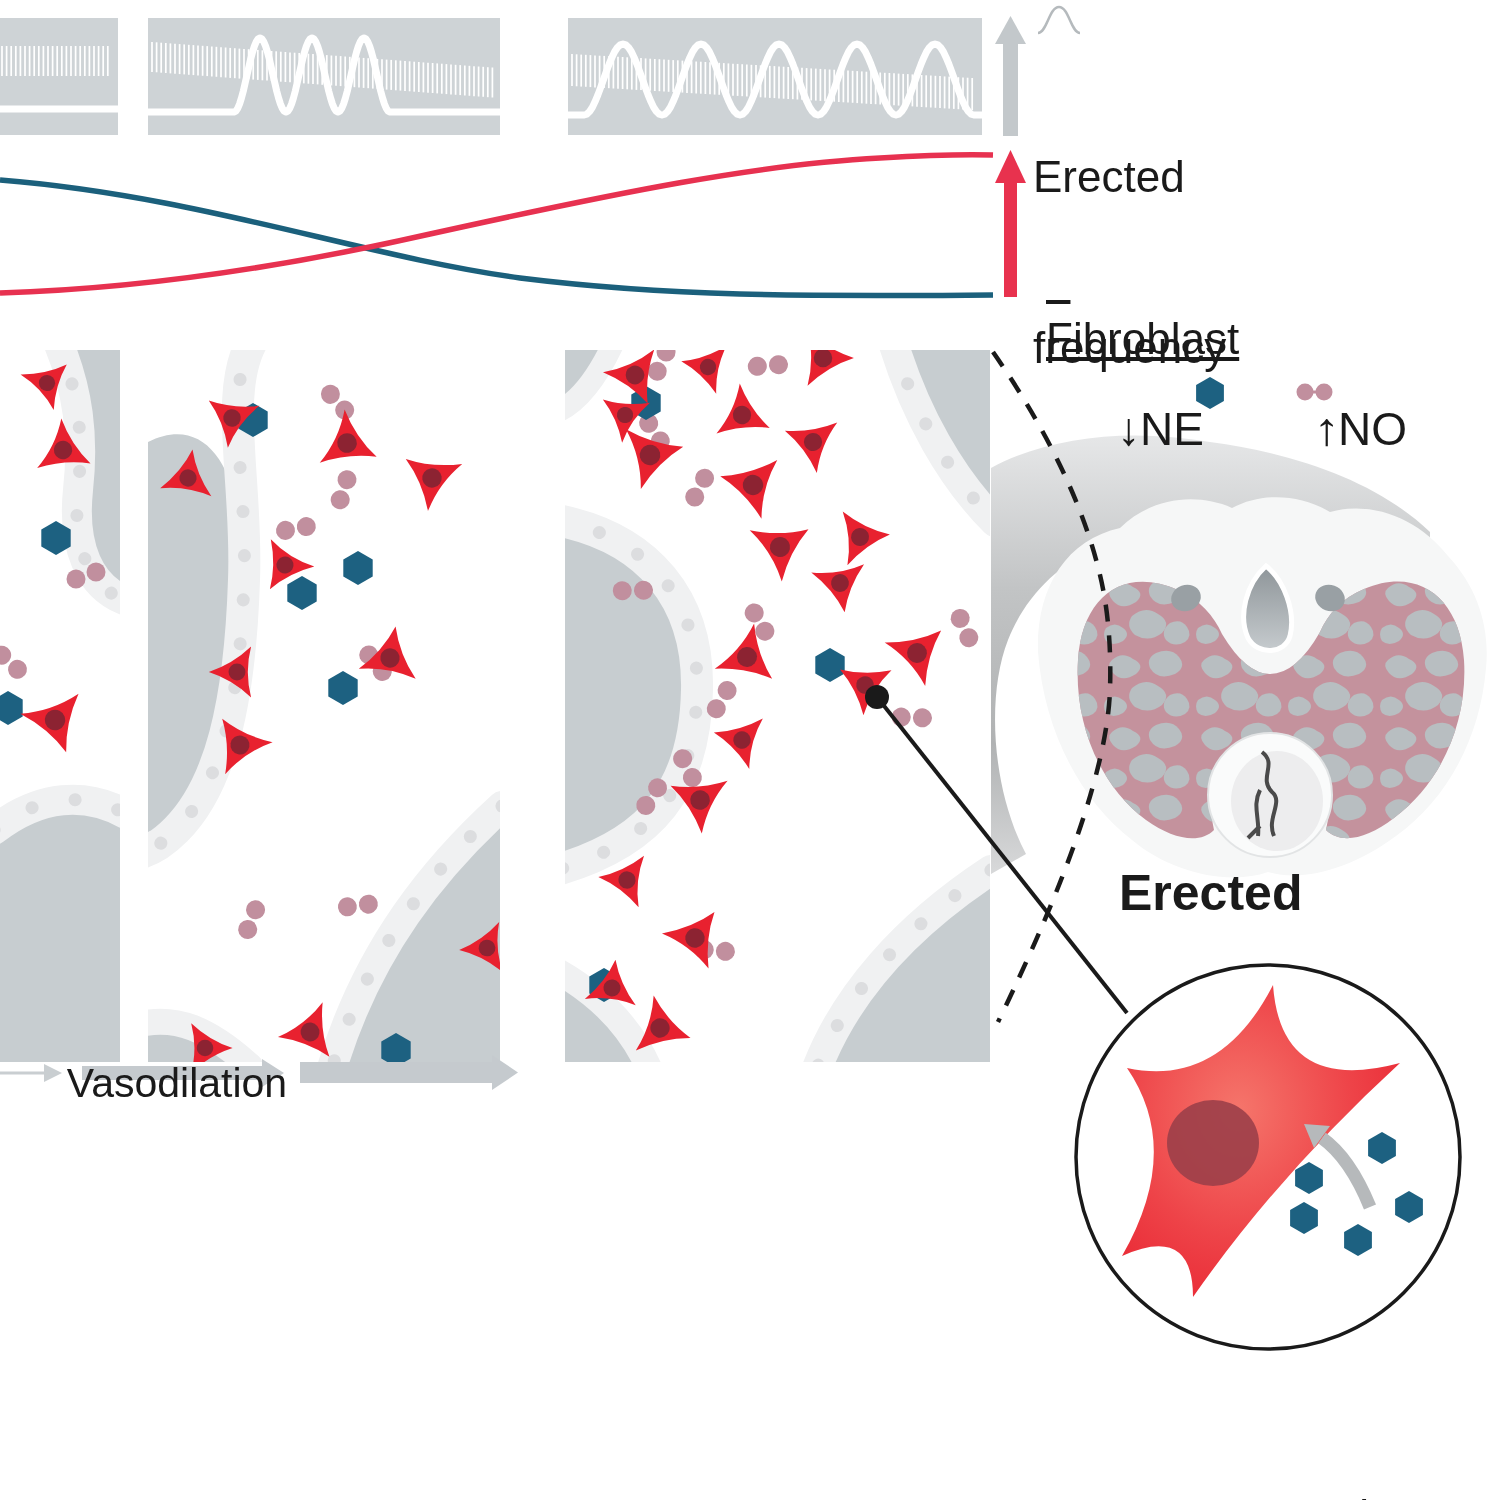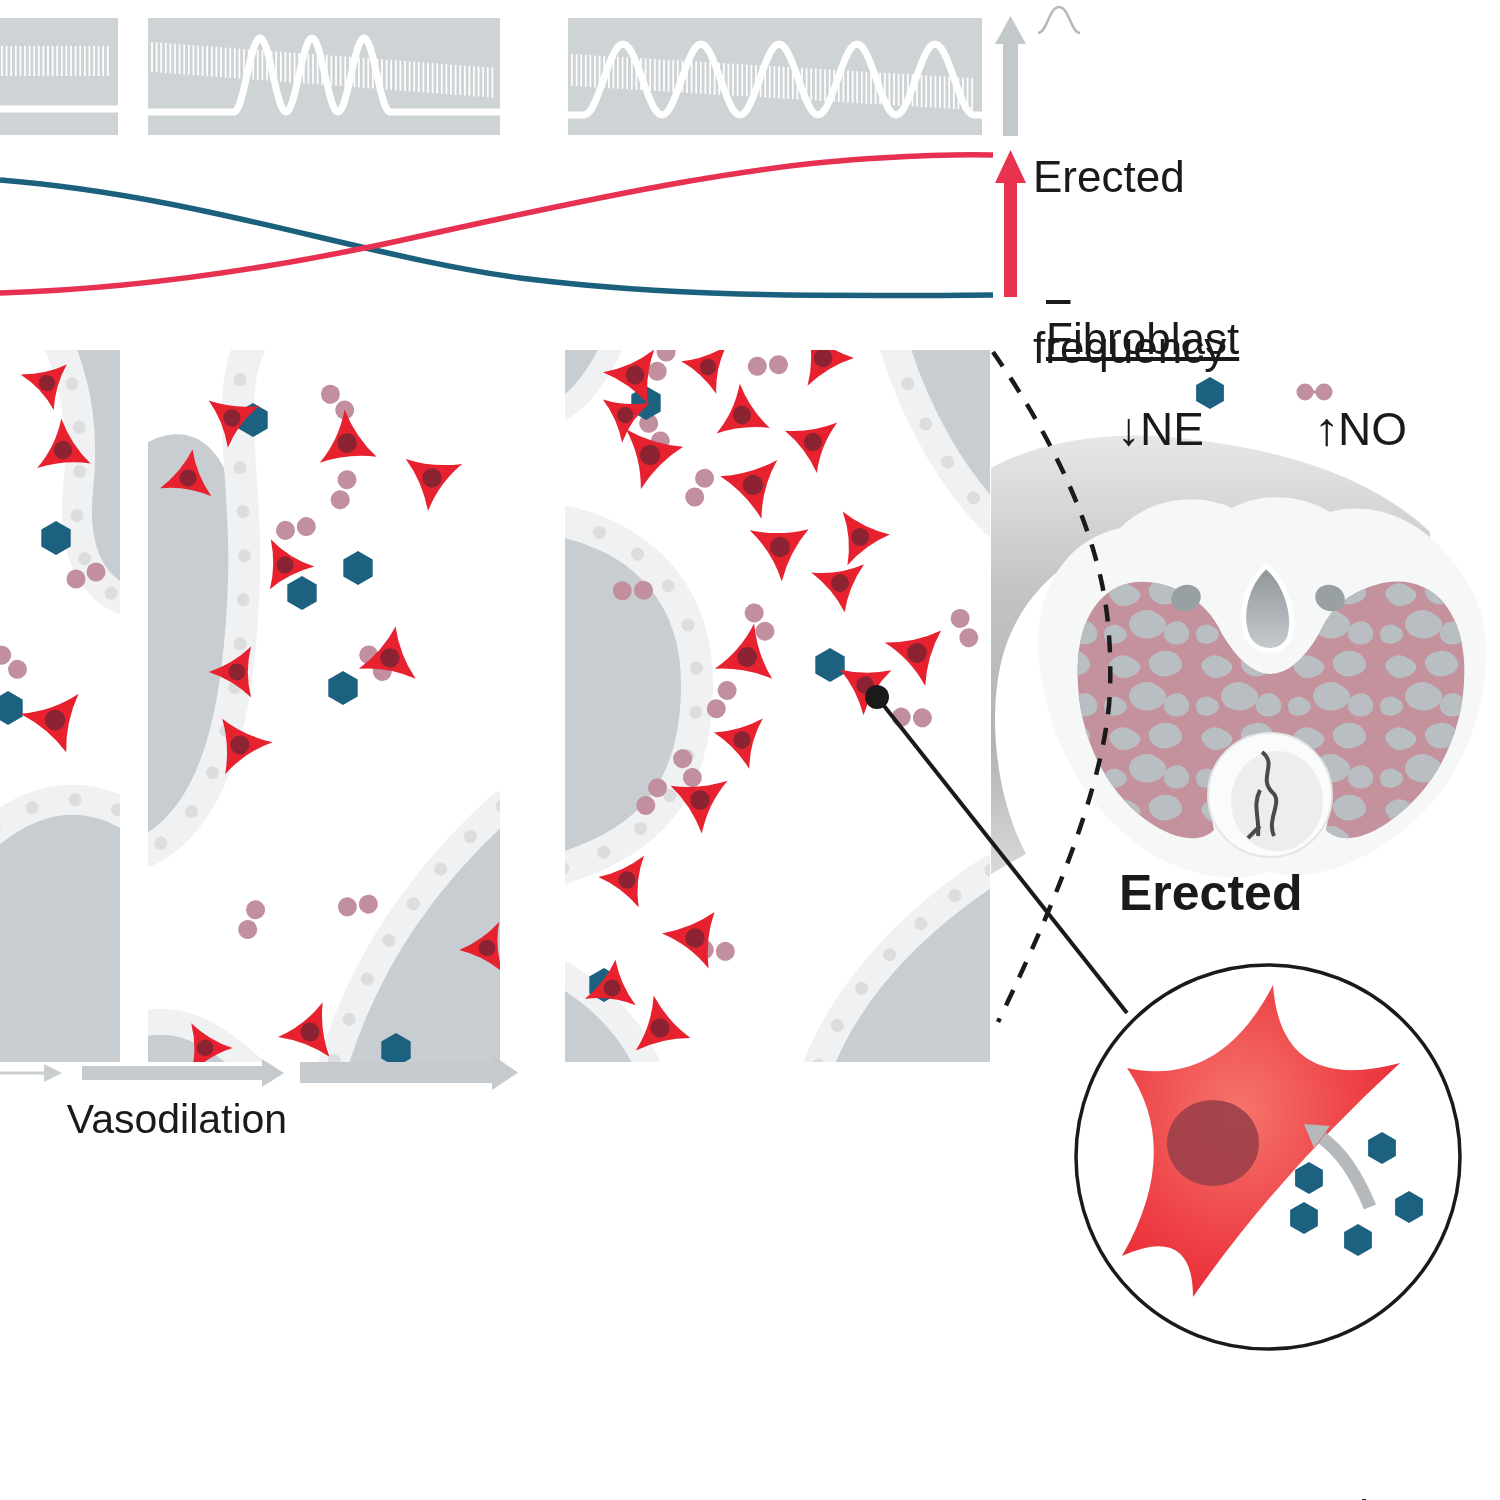--- a/index.html
+++ b/index.html
@@ -7,21 +7,21 @@
           font-family:"Liberation Sans","DejaVu Sans",sans-serif;color:#1a1a1a;}
   #figure{position:absolute;left:0;top:0;}
   .lbl{position:absolute;white-space:pre;}
   .lbl-line{display:block;}
   #lbl-erection{left:1033px;top:34px;font-size:44px;line-height:57px;}
   #lbl-fibro{left:1046px;top:196px;font-size:44px;line-height:57px;text-decoration:underline;}
   #lbl-ne{left:1117px;top:402px;font-size:46px;}
   #lbl-no{left:1268px;top:402px;font-size:46px;margin-left:47px;}
   .thick-arrow{font-weight:900;transform:scaleX(1.15);display:inline-block;}
   #lbl-erected{left:1119px;top:864px;width:300px;font-size:50px;font-weight:bold;}
-  #lbl-vaso{left:57px;top:1096px;width:240px;text-align:center;font-size:41px;}
+  #lbl-vaso{left:57px;top:1060px;width:240px;text-align:center;font-size:41px;}
   #lbl-scav{left:1090px;top:1378px;width:360px;text-align:center;font-size:44px;line-height:55px;}
   .band{fill:none;stroke:#f0f1f2;stroke-linecap:round;}
   .band-cells{fill:none;stroke:#dcdddf;stroke-linecap:round;stroke-dasharray:0.1 44;}
   .lumen{fill:#c7cdd0;}
   .wave{fill:none;stroke:#ffffff;stroke-width:7;stroke-linejoin:round;stroke-linecap:round;}
   .curve{fill:none;stroke-width:5.5;}
 </style>
 </head>
 <body>
 

